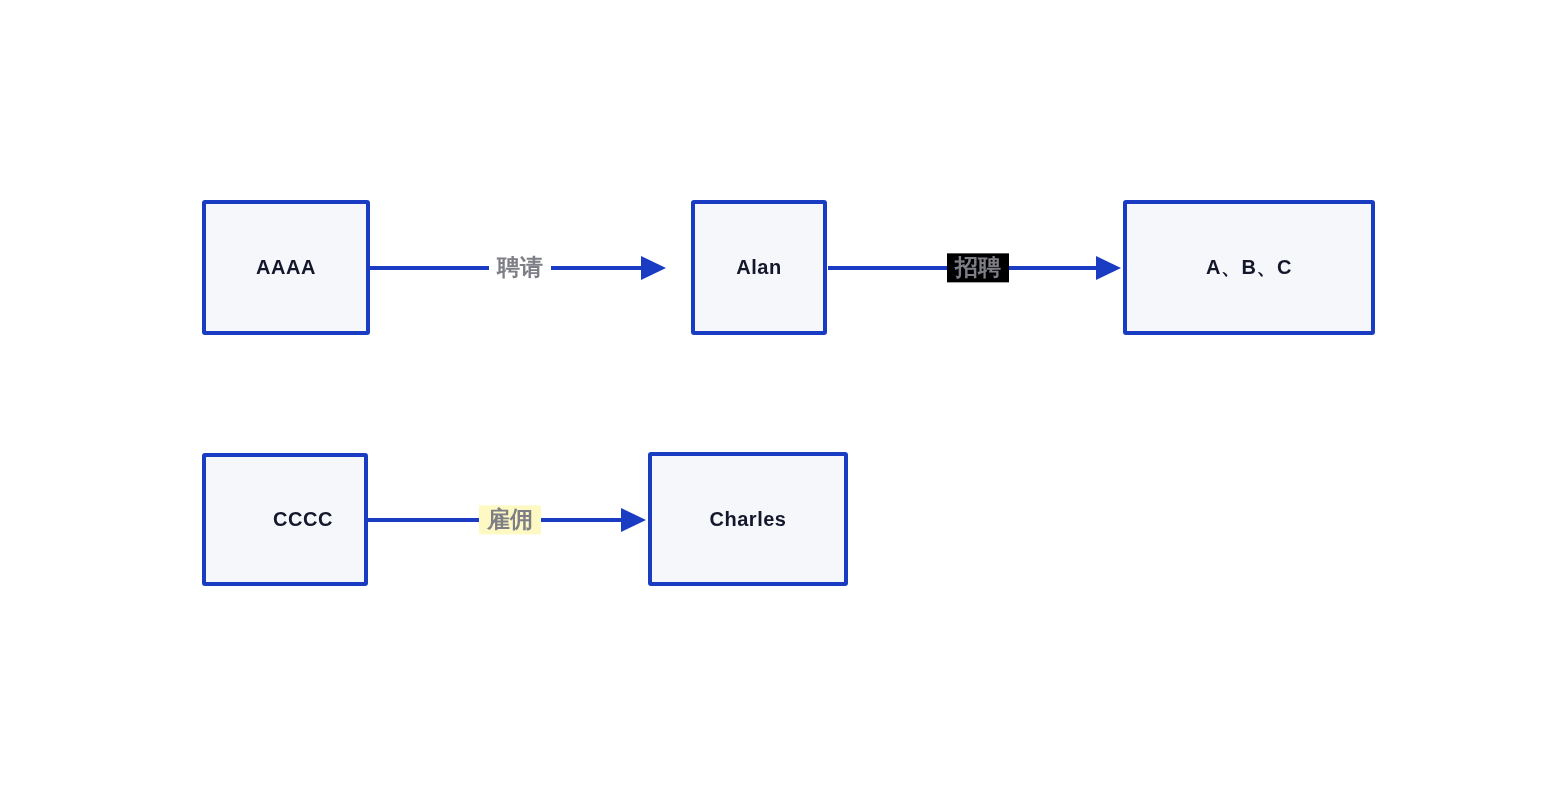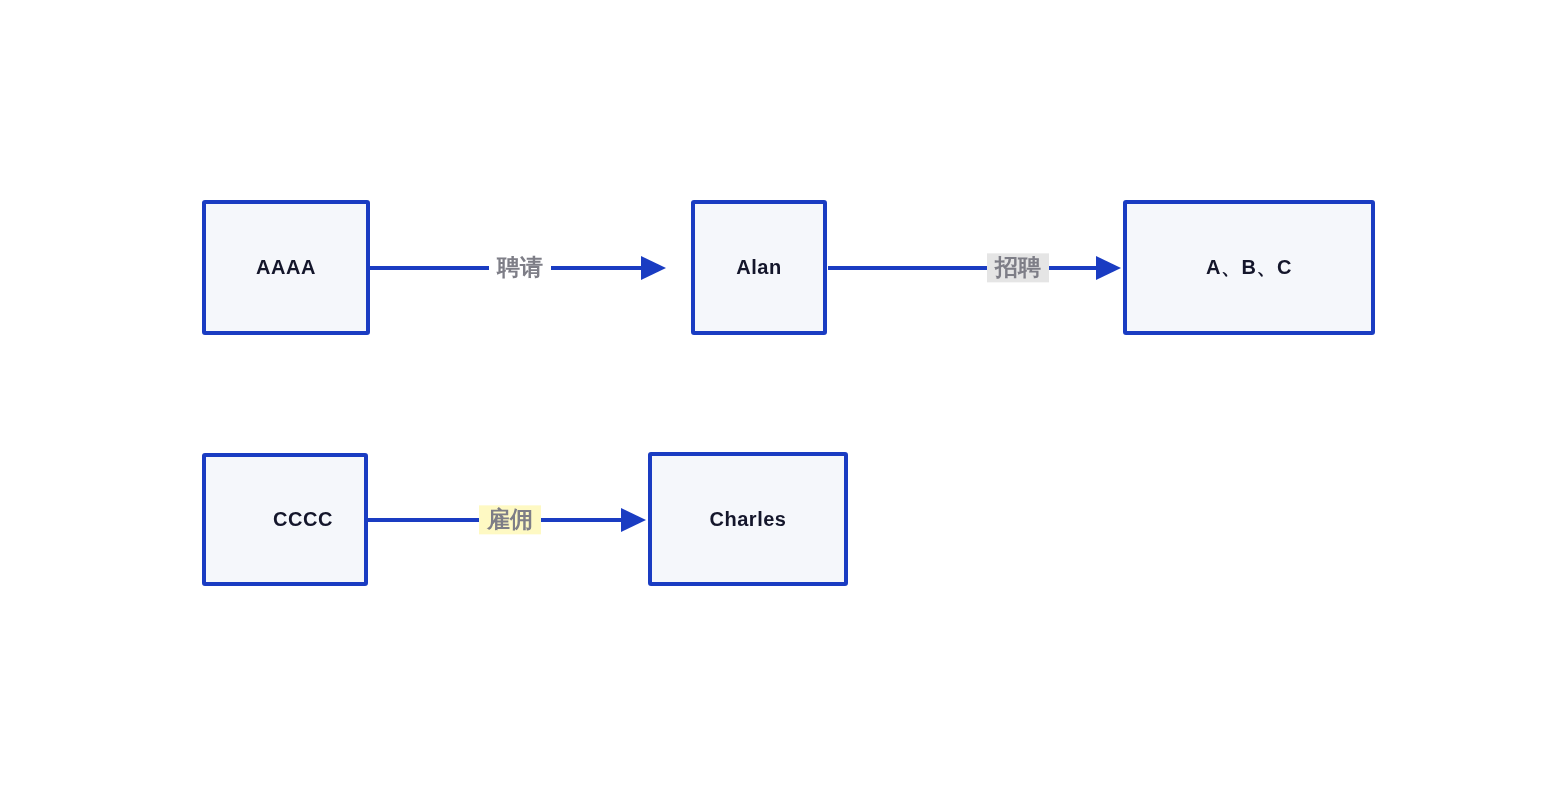--- a/index.html
+++ b/index.html
@@ -74,16 +74,16 @@
       </div>
       <div class="node" style="left: 202px; top: 453px; width: 166px; height: 133px; border-color: rgb(26, 60, 194); background: rgb(245, 247, 251); color: rgb(20, 22, 43); padding-left: 36px;">
         <span>CCCC</span>
       </div>
       <div class="node" style="left: 648px; top: 452px; width: 200px; height: 134px; border-color: rgb(26, 60, 194); background: rgb(245, 247, 251); color: rgb(20, 22, 43);">
         <span>Charles</span>
       </div>
     </div>
   <div id="edge-labels-layer">
       <span class="edge-label" style="left: 520px; top: 268px; color: rgb(126, 126, 135); background: rgb(255, 255, 255);">聘请</span>
-      <span class="edge-label" style="left: 1018px; top: 268px; color: rgb(126, 126, 135); background: #e5e5e5;">招聘</span>
+      <span class="edge-label" style="left: 978px; top: 268px; color: rgb(126, 126, 135); background: #000000;">招聘</span>
       <span class="edge-label" style="left: 510px; top: 520px; color: rgb(126, 126, 135); background: #fef9c3;">雇佣</span>
     </div>
 </div>
 
 </body></html>

